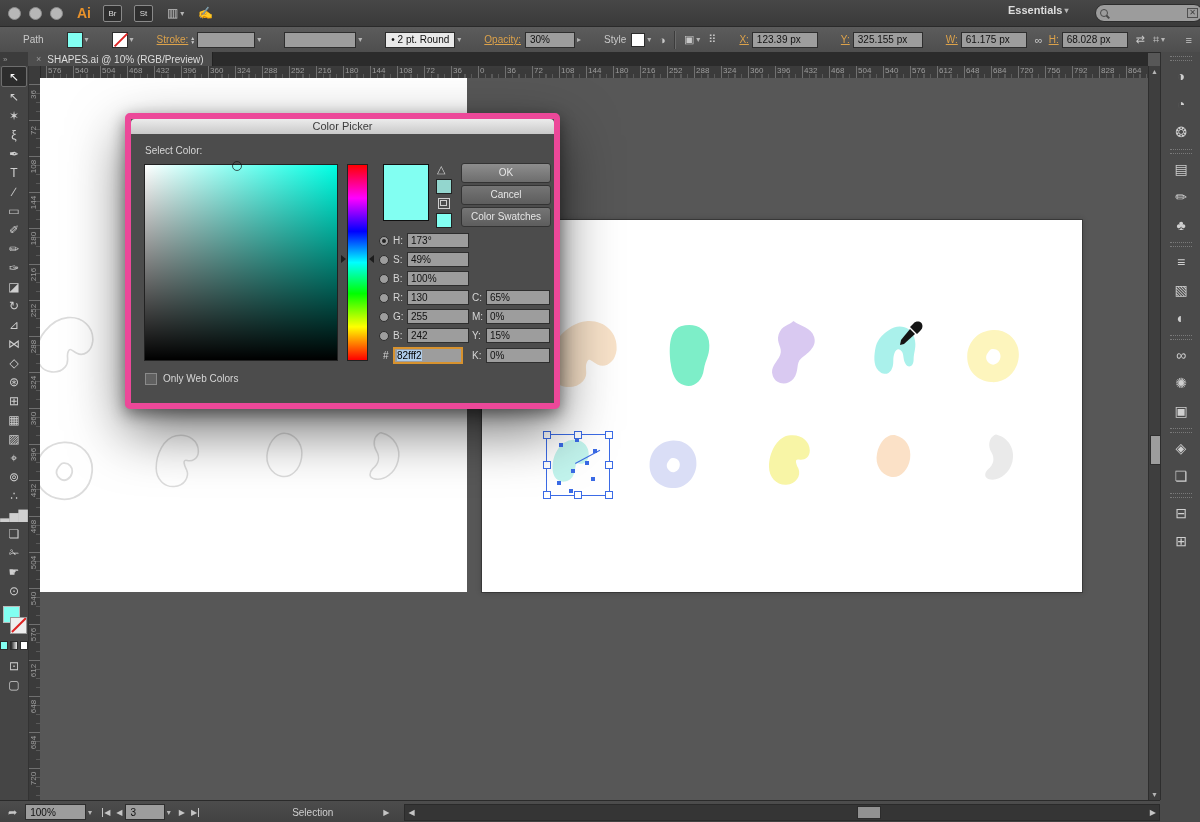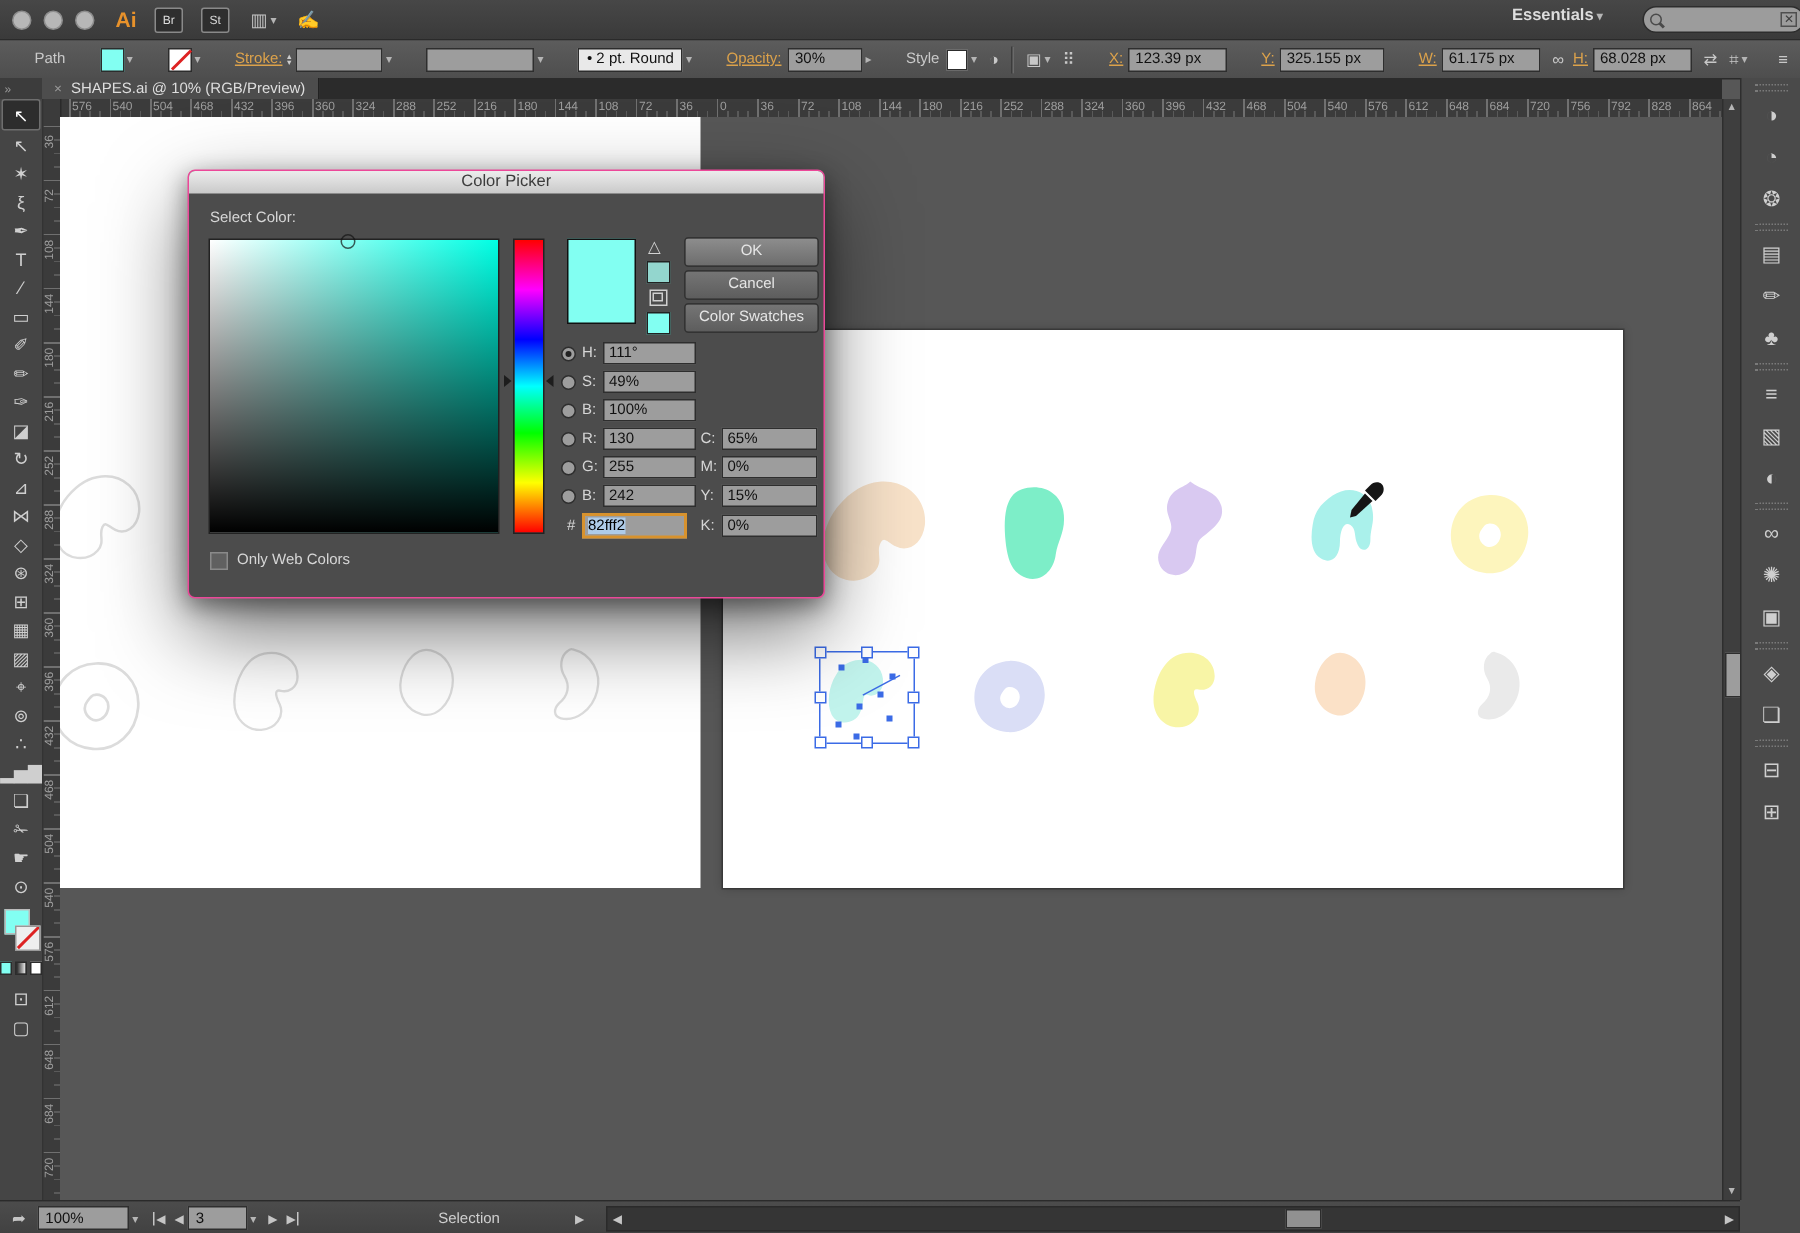--- a/index.html
+++ b/index.html
@@ -90,21 +90,21 @@
   .sfield{background:#9d9d9d;border:1px solid #2e2e2e;color:#111;height:14px;display:flex;
           align-items:center;padding:0 4px;}
   .navbtn{color:#c5c5c5;font-size:8px;margin:0 3px;}
   .navbtn.bar-l{border-left:1px solid #c5c5c5;padding-left:1px;}
   .navbtn.bar-r{border-right:1px solid #c5c5c5;padding-right:1px;}
   #hscroll{position:relative;margin-left:12px;width:770px;height:15px;background:#353535;
            border:1px solid #2a2a2a;display:flex;align-items:center;}
   #hthumb{position:absolute;left:452px;top:1px;width:22px;height:11px;background:#919191;border:1px solid #2c2c2c;}
   #bottom-corner{left:1160px;top:800px;width:40px;height:22px;background:#4a4a4a;}
   
-  #dialog{left:125px;top:113px;width:423px;height:284px;background:#4c4c4c;border:1px solid #ec4899;
+  #dialog{left:125px;top:113px;width:423px;height:284px;background:#4c4c4c;border:6px solid #ec4899;
           border-radius:5px;box-shadow:0 22px 55px rgba(0,0,0,.55),0 5px 16px rgba(0,0,0,.45);z-index:60;}
   #dlg-title{height:15px;background:linear-gradient(#ececec,#c9c9c9);border-radius:4px 4px 0 0;
              color:#3c3c3c;font-size:11px;text-align:center;line-height:15px;}
   .dlg-label{position:absolute;font-size:10px;color:#d6d6d6;}
   #sb-field{position:absolute;left:13px;top:45px;width:192px;height:195px;border:1px solid #222;
             background:linear-gradient(to bottom,rgba(0,0,0,0),#000),linear-gradient(to right,#fff,#00ffe4);}
   #sb-marker{position:absolute;left:87px;top:-4px;width:8px;height:8px;border:1.5px solid rgba(20,20,20,.7);border-radius:50%;}
   #hue-slider{position:absolute;left:216px;top:45px;width:19px;height:195px;border:1px solid #222;
       background:linear-gradient(to bottom,#f00 0%,#f0f 17%,#00f 34%,#0ff 50%,#0f0 66%,#ff0 83%,#f00 100%);}
   .hue-mark{position:absolute;width:0;height:0;border-top:4px solid transparent;border-bottom:4px solid transparent;}
@@ -460,21 +460,21 @@
   <span class="cube" style="top:79px;"></span>
   <span class="side-swatch" id="web-swatch" style="top: 94px; background: rgb(130, 255, 242);"></span>
 
   <div class="dlg-btn primary" style="top:44px;">OK</div>
   <div class="dlg-btn" style="top:66px;">Cancel</div>
   <div class="dlg-btn" style="top:88px;">Color Swatches</div>
 
   <div class="vrow" style="left:248px;top:114px;">
     <span class="radio sel"></span>
     <span class="vlabel">H:</span>
-    <span class="vfield">111°</span>
+    <span class="vfield">173°</span>
   </div>
   <div class="vrow" style="left:248px;top:133px;">
     <span class="radio"></span>
     <span class="vlabel">S:</span>
     <span class="vfield">49%</span>
   </div>
   <div class="vrow" style="left:248px;top:152px;">
     <span class="radio"></span>
     <span class="vlabel">B:</span>
     <span class="vfield">100%</span>

